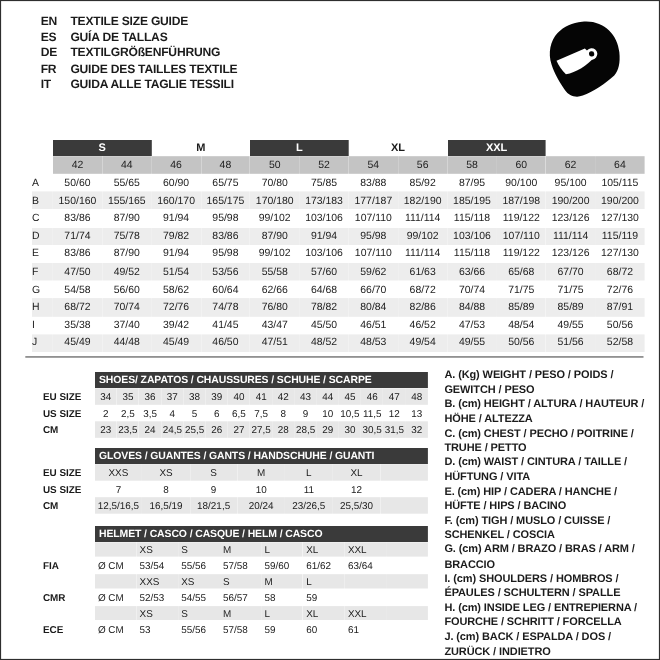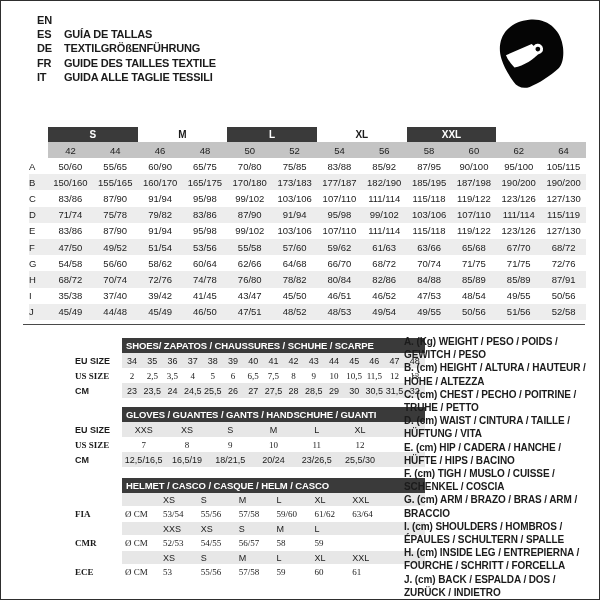--- a/index.html
+++ b/index.html
@@ -28,44 +28,45 @@
   .textile .grp-row td{height:15px;font-weight:bold;font-size:10px;}
   .textile td.grp-dark{background:var(--dark-bar);color:#fff;}
   .textile .size-row td{height:16px;background:var(--header-gray);color:#222;}
   .textile .size-row td.rowlbl{background:transparent;}
   .textile .data-row td{height:16.2px;color:#222;}
   .textile .data-row.alt td{background:var(--row-alt);}
   .textile td.rowlbl{text-align:left;font-weight:normal;}
   
   .divider{position:absolute;left:22px;top:323px;width:562px;height:0;border-top:1px solid #4a4a4a;}
   
-  .section{position:absolute;left:38px;width:350px;font-size:9px;margin-left:36px;}
+  .section{position:absolute;left:38px;width:350px;font-size:9px;}
   .section table{width:350px;}
   .section td{padding:0;vertical-align:middle;white-space:nowrap;overflow:hidden;}
   .section td.lbl{text-align:left;font-weight:bold;background:#fff;}
   .section td.bar{background:var(--dark-bar);color:#fff;font-weight:bold;font-size:9.5px;height:15px;text-align:left;padding-left:4px;letter-spacing:-0.1px;}
   .section tr.shaded td:not(.lbl){background:var(--band-gray);}
-  .section tr.vals td{background:#fff;font-family:Liberation Serif, serif;}
+  .section tr.vals td{background:#fff;}
   .section td.c{text-align:center;}
   .section td.l{text-align:left;padding-left:3px;}
   .shoes tr:not(.barrow) td{height:15px;}
   .gloves tr:not(.barrow) td{height:15px;}
   .helmet tr.szrow td{height:13px;}
   .helmet tr.vals td{height:16px;}
   
   .legend{position:absolute;left:403px;top:334px;width:192px;font-size:10px;font-weight:bold;line-height:13.2px;letter-spacing:-0.1px;}
 </style>
 </head>
 <body>
 
 <div class="page">
 
   <div class="langs">
       <div class="lang-row">
         <span class="lang-code">EN</span>
+        <span class="lang-title">TEXTILE SIZE GUIDE</span>
       </div>
       <div class="lang-row">
         <span class="lang-code">ES</span>
         <span class="lang-title">GUÍA DE TALLAS</span>
       </div>
       <div class="lang-row">
         <span class="lang-code">DE</span>
         <span class="lang-title">TEXTILGRÖßENFÜHRUNG</span>
       </div>
       <div class="lang-row">

